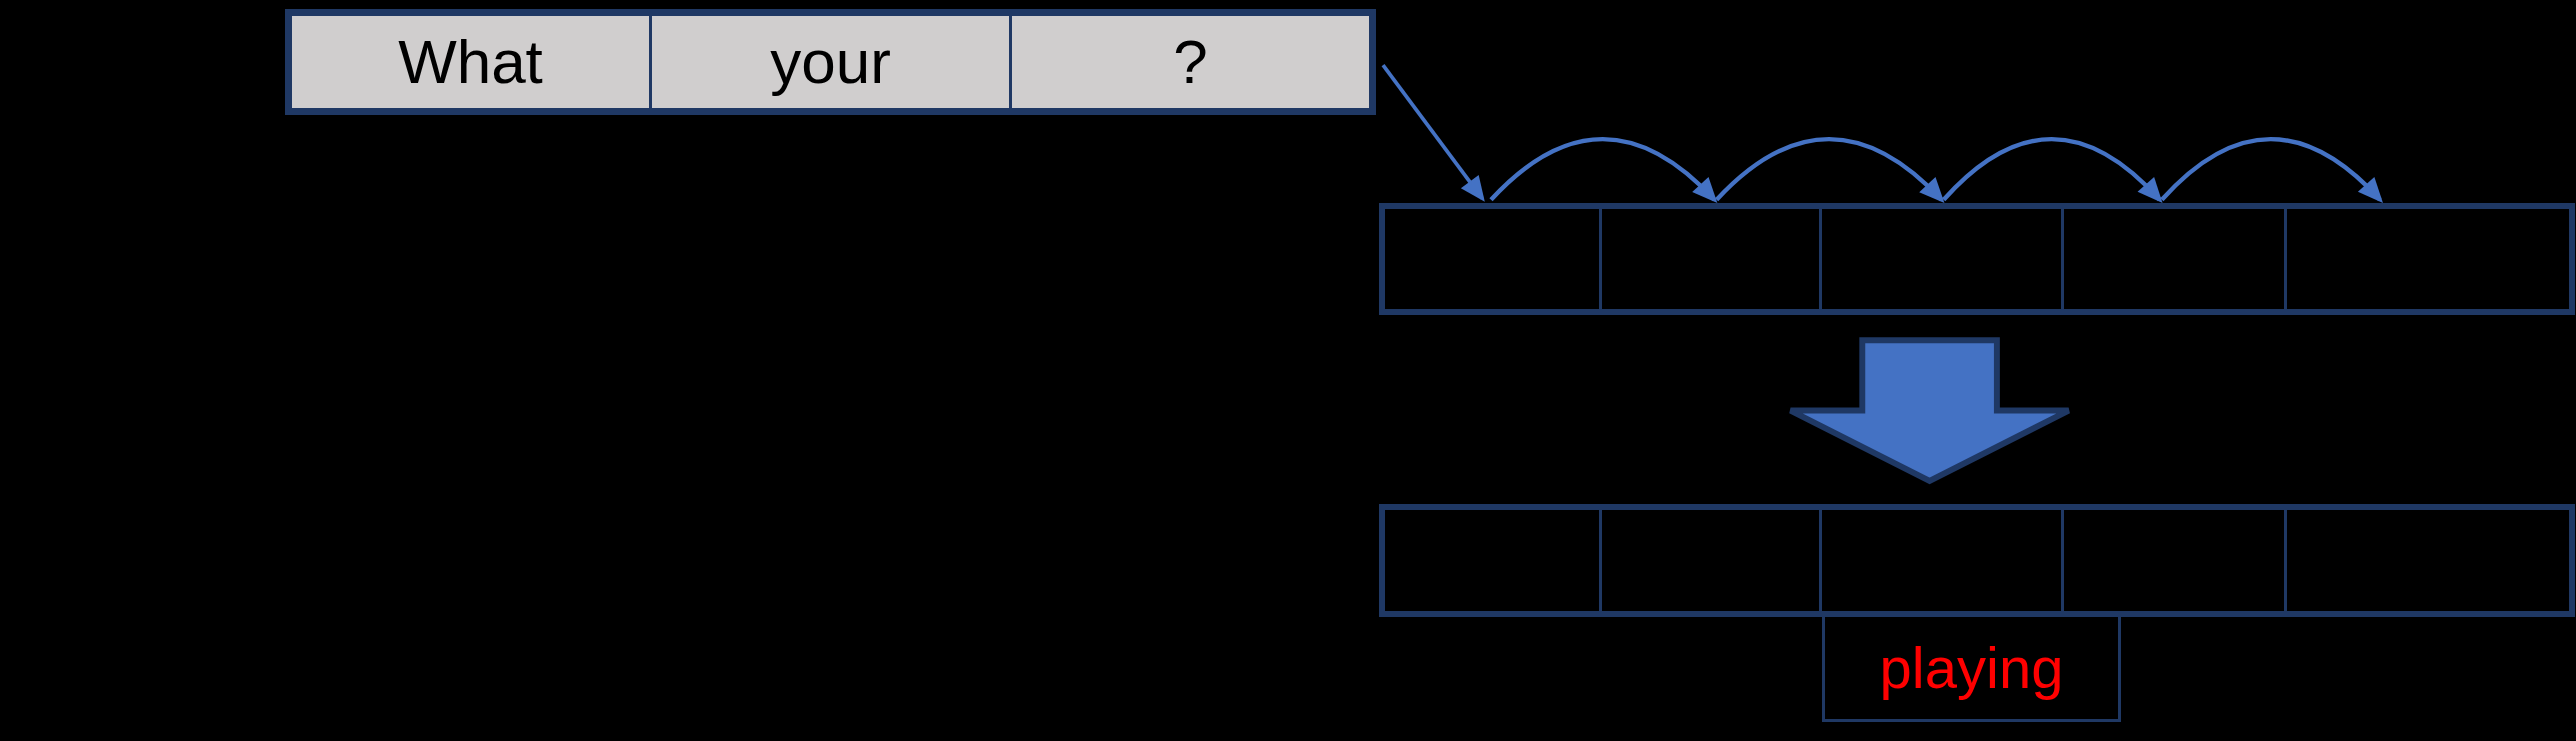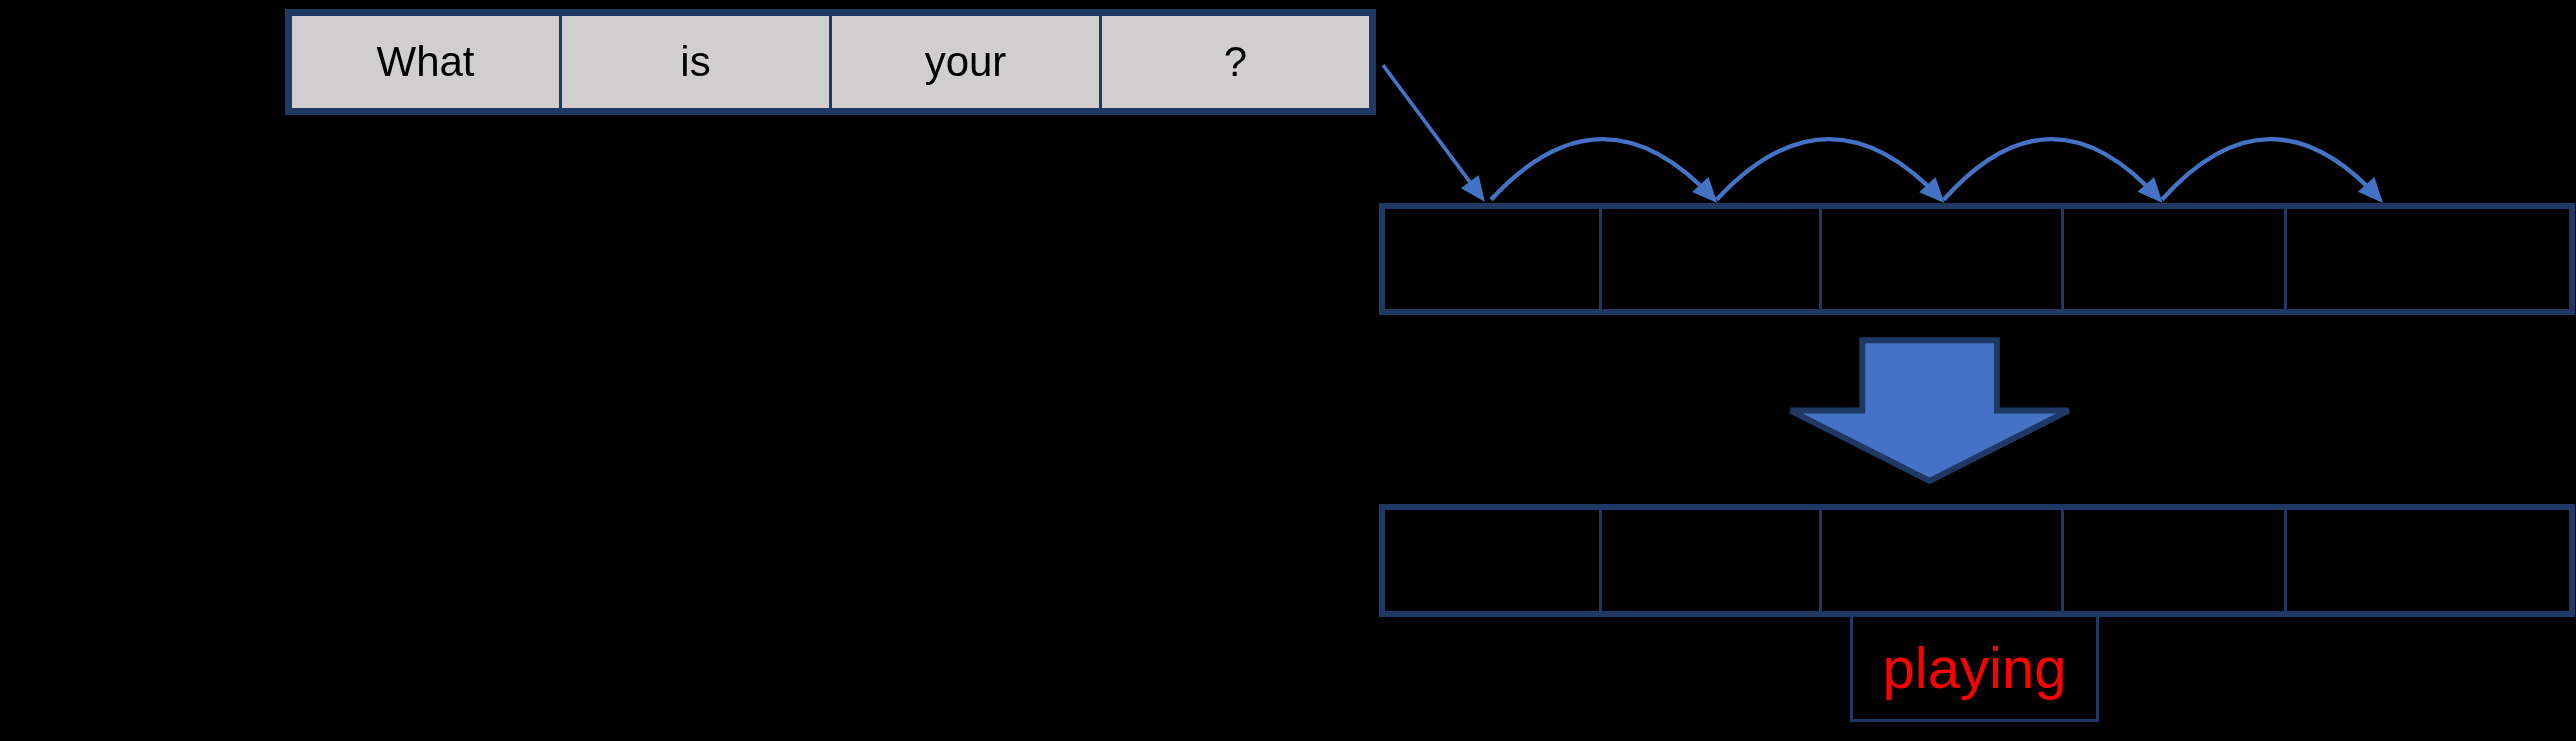--- a/index.html
+++ b/index.html
@@ -24,21 +24,21 @@
     position:absolute;left:285px;top:9px;width:1091px;height:106px;
     border:7.4px solid var(--navy);
     background:var(--gray);
     display:flex;
   }
   .word-cell{
     flex:1 1 0;
     display:flex;align-items:center;justify-content:center;
     border-left:3px solid var(--navy);
     color:var(--black_text);
-    font-size:42px;
+    font-size:62px;
     line-height:1;
     white-space:nowrap;
   }
   .word-cell:first-child{border-left:none}
   
   .token-row{
     position:absolute;left:1379px;width:1196px;
     border:6.7px solid var(--navy);
     display:flex;
     background:transparent;
@@ -47,23 +47,23 @@
   .row-bottom{top:504px;height:113px;}
   .token-cell{border-left:3.7px solid var(--navy);}
   .token-cell:first-child{border-left:none}
   .token-cell:nth-child(1){width:214px}
   .token-cell:nth-child(2){width:220px}
   .token-cell:nth-child(3){width:242px}
   .token-cell:nth-child(4){width:223px}
   .token-cell:nth-child(5){flex:1 1 auto}
   
   .predicted-cell{
-    position:absolute;left:1822px;top:614px;width:249px;height:108px;
+    position:absolute;left:1822px;top:614px;width:299px;height:108px;
     border:3.7px solid var(--navy);
-    display:flex;align-items:center;justify-content:center;margin-left:28px;
+    display:flex;align-items:center;justify-content:center;
   }
   .predicted-word{
     color:var(--red);
     font-size:58px;
     line-height:1;
     white-space:nowrap;
   }
   
   .arrow-layer{position:absolute;left:0;top:0;width:2576px;height:742px;pointer-events:none}
   .thin-arrow{stroke:var(--blue);stroke-width:5;fill:none}
@@ -71,21 +71,20 @@
   .ah{fill:var(--blue)}
   .block-arrow{fill:var(--blue);stroke:var(--navy);stroke-width:8;stroke-linejoin:miter}
 </style>
 </head>
 <body>
 
 <div id="canvas">
 
   <div class="word-table">
     <div class="word-cell">What</div>
-    <div class="word-cell">is</div>
     <div class="word-cell">your</div>
     <div class="word-cell">?</div>
   </div>
 
   <div class="token-row row-top">
     <div class="token-cell"></div>
     <div class="token-cell"></div>
     <div class="token-cell"></div>
     <div class="token-cell"></div>
     <div class="token-cell"></div>

